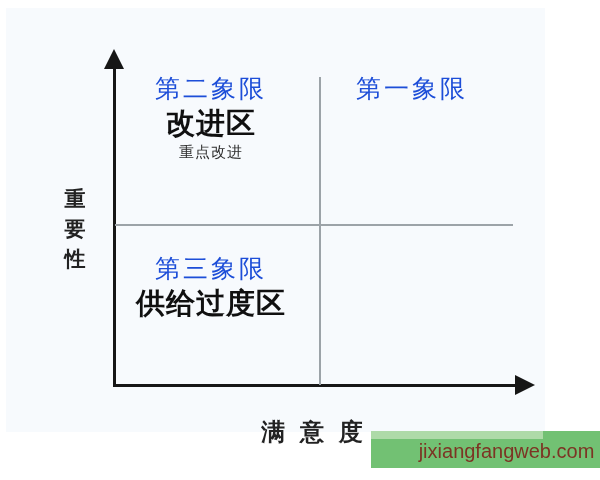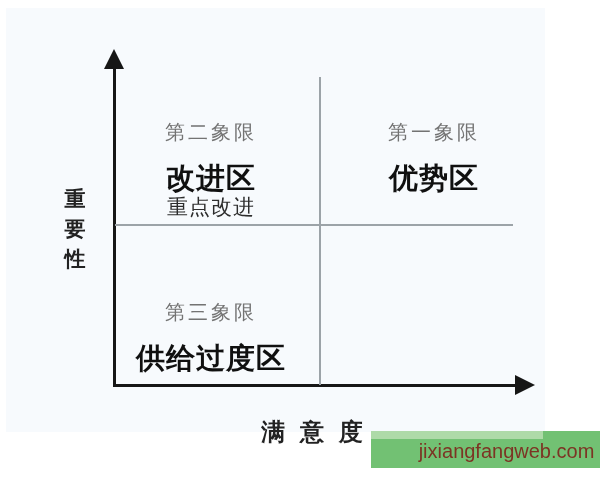--- a/index.html
+++ b/index.html
@@ -65,43 +65,42 @@
     background: #9ca3a8;
   }
   
   .quad {
     position: absolute;
     width: 210px;
     text-align: center;
     color: #2d2d2d;
   }
   .quad .q-label {
-    font-size: 20px;
+    font-size: 25px;
     line-height: 24px;
     letter-spacing: 3px;
     font-weight: 400;
-    color: #737373;
-    margin-top: 44px;
+    color: #1d4ed8;
   }
   .quad .q-zone {
-    margin-top: 17px;
+    margin-top: 6px;
     font-size: 29px;
     line-height: 34px;
     font-weight: 700;
     letter-spacing: 1px;
     color: #101010;
   }
   .quad .q-action {
-    font-size: 21px;
+    font-size: 15px;
     line-height: 24px;
     letter-spacing: 1px;
     color: #2d2d2d;
   }
   .quad-top-left     { left: 106px; top: 76px; }
-  .quad-top-right    { left: 329px; top: 76px; }
+  .quad-top-right    { left: 307px; top: 76px; }
   .quad-bottom-left  { left: 106px; top: 256px; text-align: center; }
   .quad-bottom-right { left: 325px; top: 256px; }
   
   .y-axis-title {
     position: absolute;
     left: 60px; top: 188px;
     width: 30px;
     display: flex;
     flex-direction: column;
     align-items: center;
@@ -160,21 +159,20 @@
   <div class="divider-h"></div>
 
   <div class="quad quad-top-left">
     <div class="q-label">第二象限</div>
     <div class="q-zone">改进区</div>
     <div class="q-action">重点改进</div>
   </div>
 
   <div class="quad quad-top-right">
     <div class="q-label">第一象限</div>
-    <div class="q-zone">优势区</div>
   </div>
 
   <div class="quad quad-bottom-left">
     <div class="q-label">第三象限</div>
     <div class="q-zone">供给过度区</div>
   </div>
 
 
   <div class="y-axis-title">
     <span>重</span>

